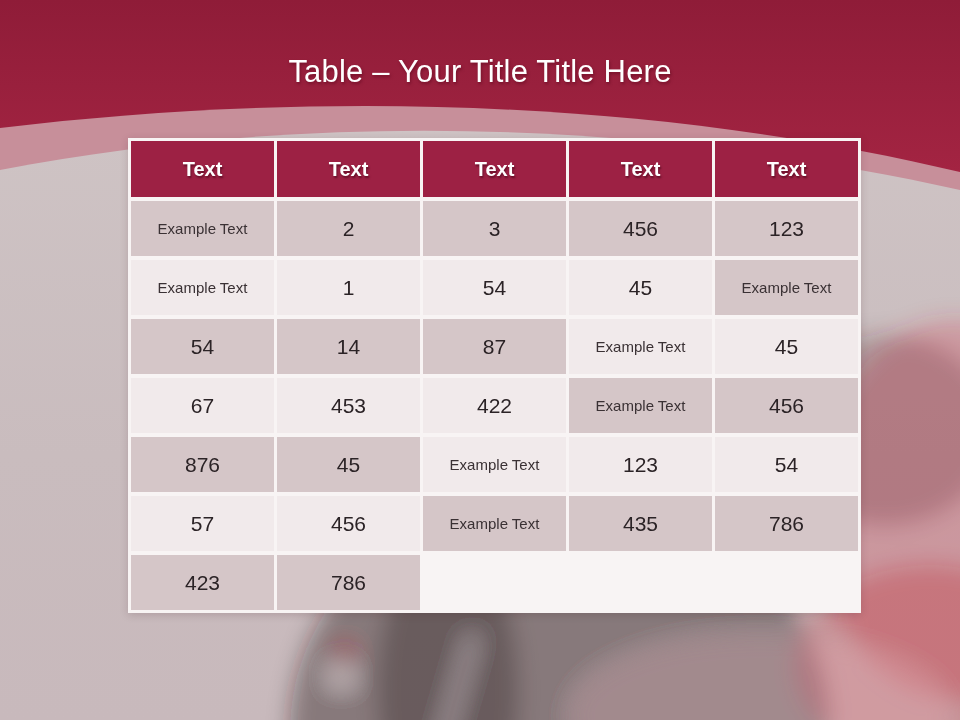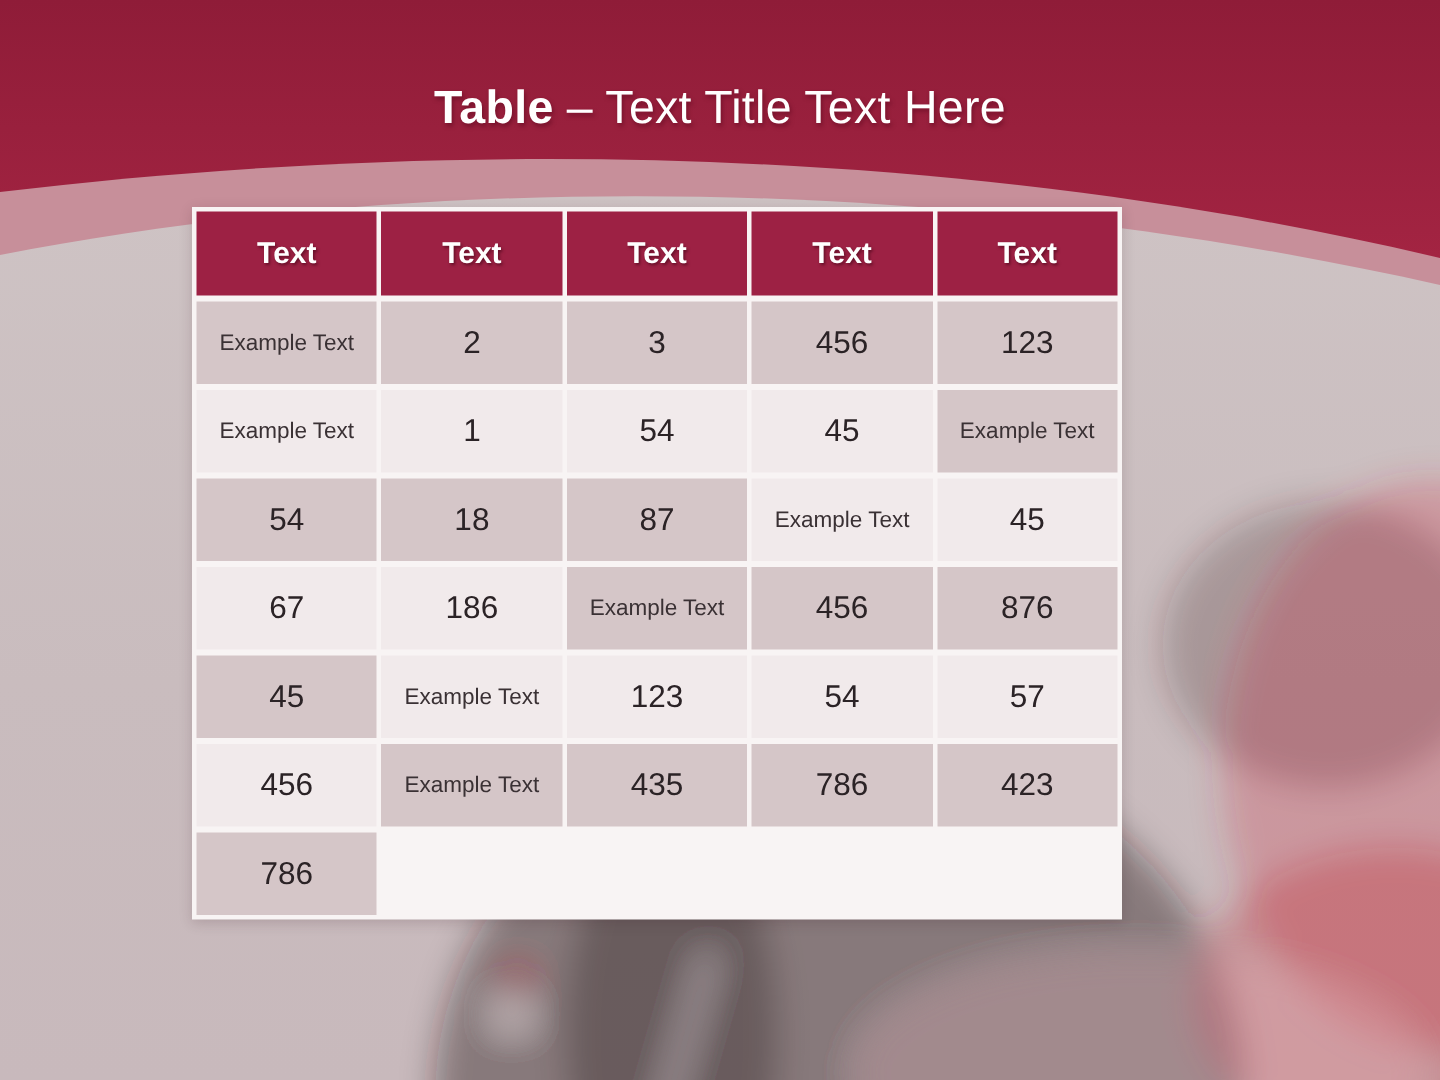--- a/index.html
+++ b/index.html
@@ -19,25 +19,25 @@
     position: absolute;
     top: 54px; left: 0; width: 960px;
     text-align: center;
     z-index: 2;
     color: var(--title-text, #FFFFFF);
     font-size: 31px;
     letter-spacing: 0.2px;
     text-shadow: 1px 2px 3px rgba(90, 8, 30, 0.55);
     white-space: pre;
   }
-  .slide-title .bold { font-weight: 700; }
+  .slide-title .bold { font-weight: 400; }
   .data-table {
     position: absolute;
     left: 128px; top: 138px;
-    width: 620px;
+    width: 733px;
     z-index: 2;
     display: grid;
     grid-template-columns: repeat(5, 1fr);
     column-gap: 3px;
     row-gap: 4px;
     padding: 3px;
     box-sizing: border-box;
     background: var(--grid-line, #F8F4F4);
     box-shadow: 0 2px 8px rgba(60, 30, 40, 0.18);
   }
@@ -86,21 +86,21 @@
     <ellipse cx="885" cy="430" rx="110" ry="95" fill="#3A2129" opacity="0.24"></ellipse>
     <ellipse cx="955" cy="510" rx="140" ry="190" fill="#CF3240" opacity="0.26"></ellipse>
     <ellipse cx="930" cy="665" rx="135" ry="100" fill="#C12B37" opacity="0.30"></ellipse>
     <ellipse cx="760" cy="715" rx="190" ry="80" fill="#E8B6BC" opacity="0.30"></ellipse>
     <rect x="470" y="635" width="7" height="130" transform="rotate(16 470 635)" fill="#F2E6E6" opacity="0.45"></rect>
     <circle cx="345" cy="653" r="9" fill="#B02030" opacity="0.5"></circle>
     <circle cx="341" cy="676" r="11" fill="#EFE2E2" opacity="0.55"></circle>
   </g>
 </svg>
 
-<div class="slide-title"><span class="bold">Table</span><span> – Text Title Text Here</span></div>
+<div class="slide-title"><span class="bold">Table</span><span> – Your Title Title Here</span></div>
 
 <div class="data-table">
 
   <div class="cell th">Text</div>
   <div class="cell th">Text</div>
   <div class="cell th">Text</div>
   <div class="cell th">Text</div>
   <div class="cell th">Text</div>
 
   <div class="cell td shade-a c-label">Example Text</div>
@@ -109,27 +109,28 @@
   <div class="cell td shade-a c-num">456</div>
   <div class="cell td shade-a c-num">123</div>
 
   <div class="cell td shade-b c-label">Example Text</div>
   <div class="cell td shade-b c-num">1</div>
   <div class="cell td shade-b c-num">54</div>
   <div class="cell td shade-b c-num">45</div>
 
   <div class="cell td shade-a c-label">Example Text</div>
   <div class="cell td shade-a c-num">54</div>
-  <div class="cell td shade-a c-num">18</div>
+  <div class="cell td shade-a c-num">14</div>
   <div class="cell td shade-a c-num">87</div>
 
   <div class="cell td shade-b c-label">Example Text</div>
   <div class="cell td shade-b c-num">45</div>
   <div class="cell td shade-b c-num">67</div>
-  <div class="cell td shade-b c-num">186</div>
+  <div class="cell td shade-b c-num">453</div>
+  <div class="cell td shade-b c-num">422</div>
 
   <div class="cell td shade-a c-label">Example Text</div>
   <div class="cell td shade-a c-num">456</div>
   <div class="cell td shade-a c-num">876</div>
   <div class="cell td shade-a c-num">45</div>
 
   <div class="cell td shade-b c-label">Example Text</div>
   <div class="cell td shade-b c-num">123</div>
   <div class="cell td shade-b c-num">54</div>
   <div class="cell td shade-b c-num">57</div>

